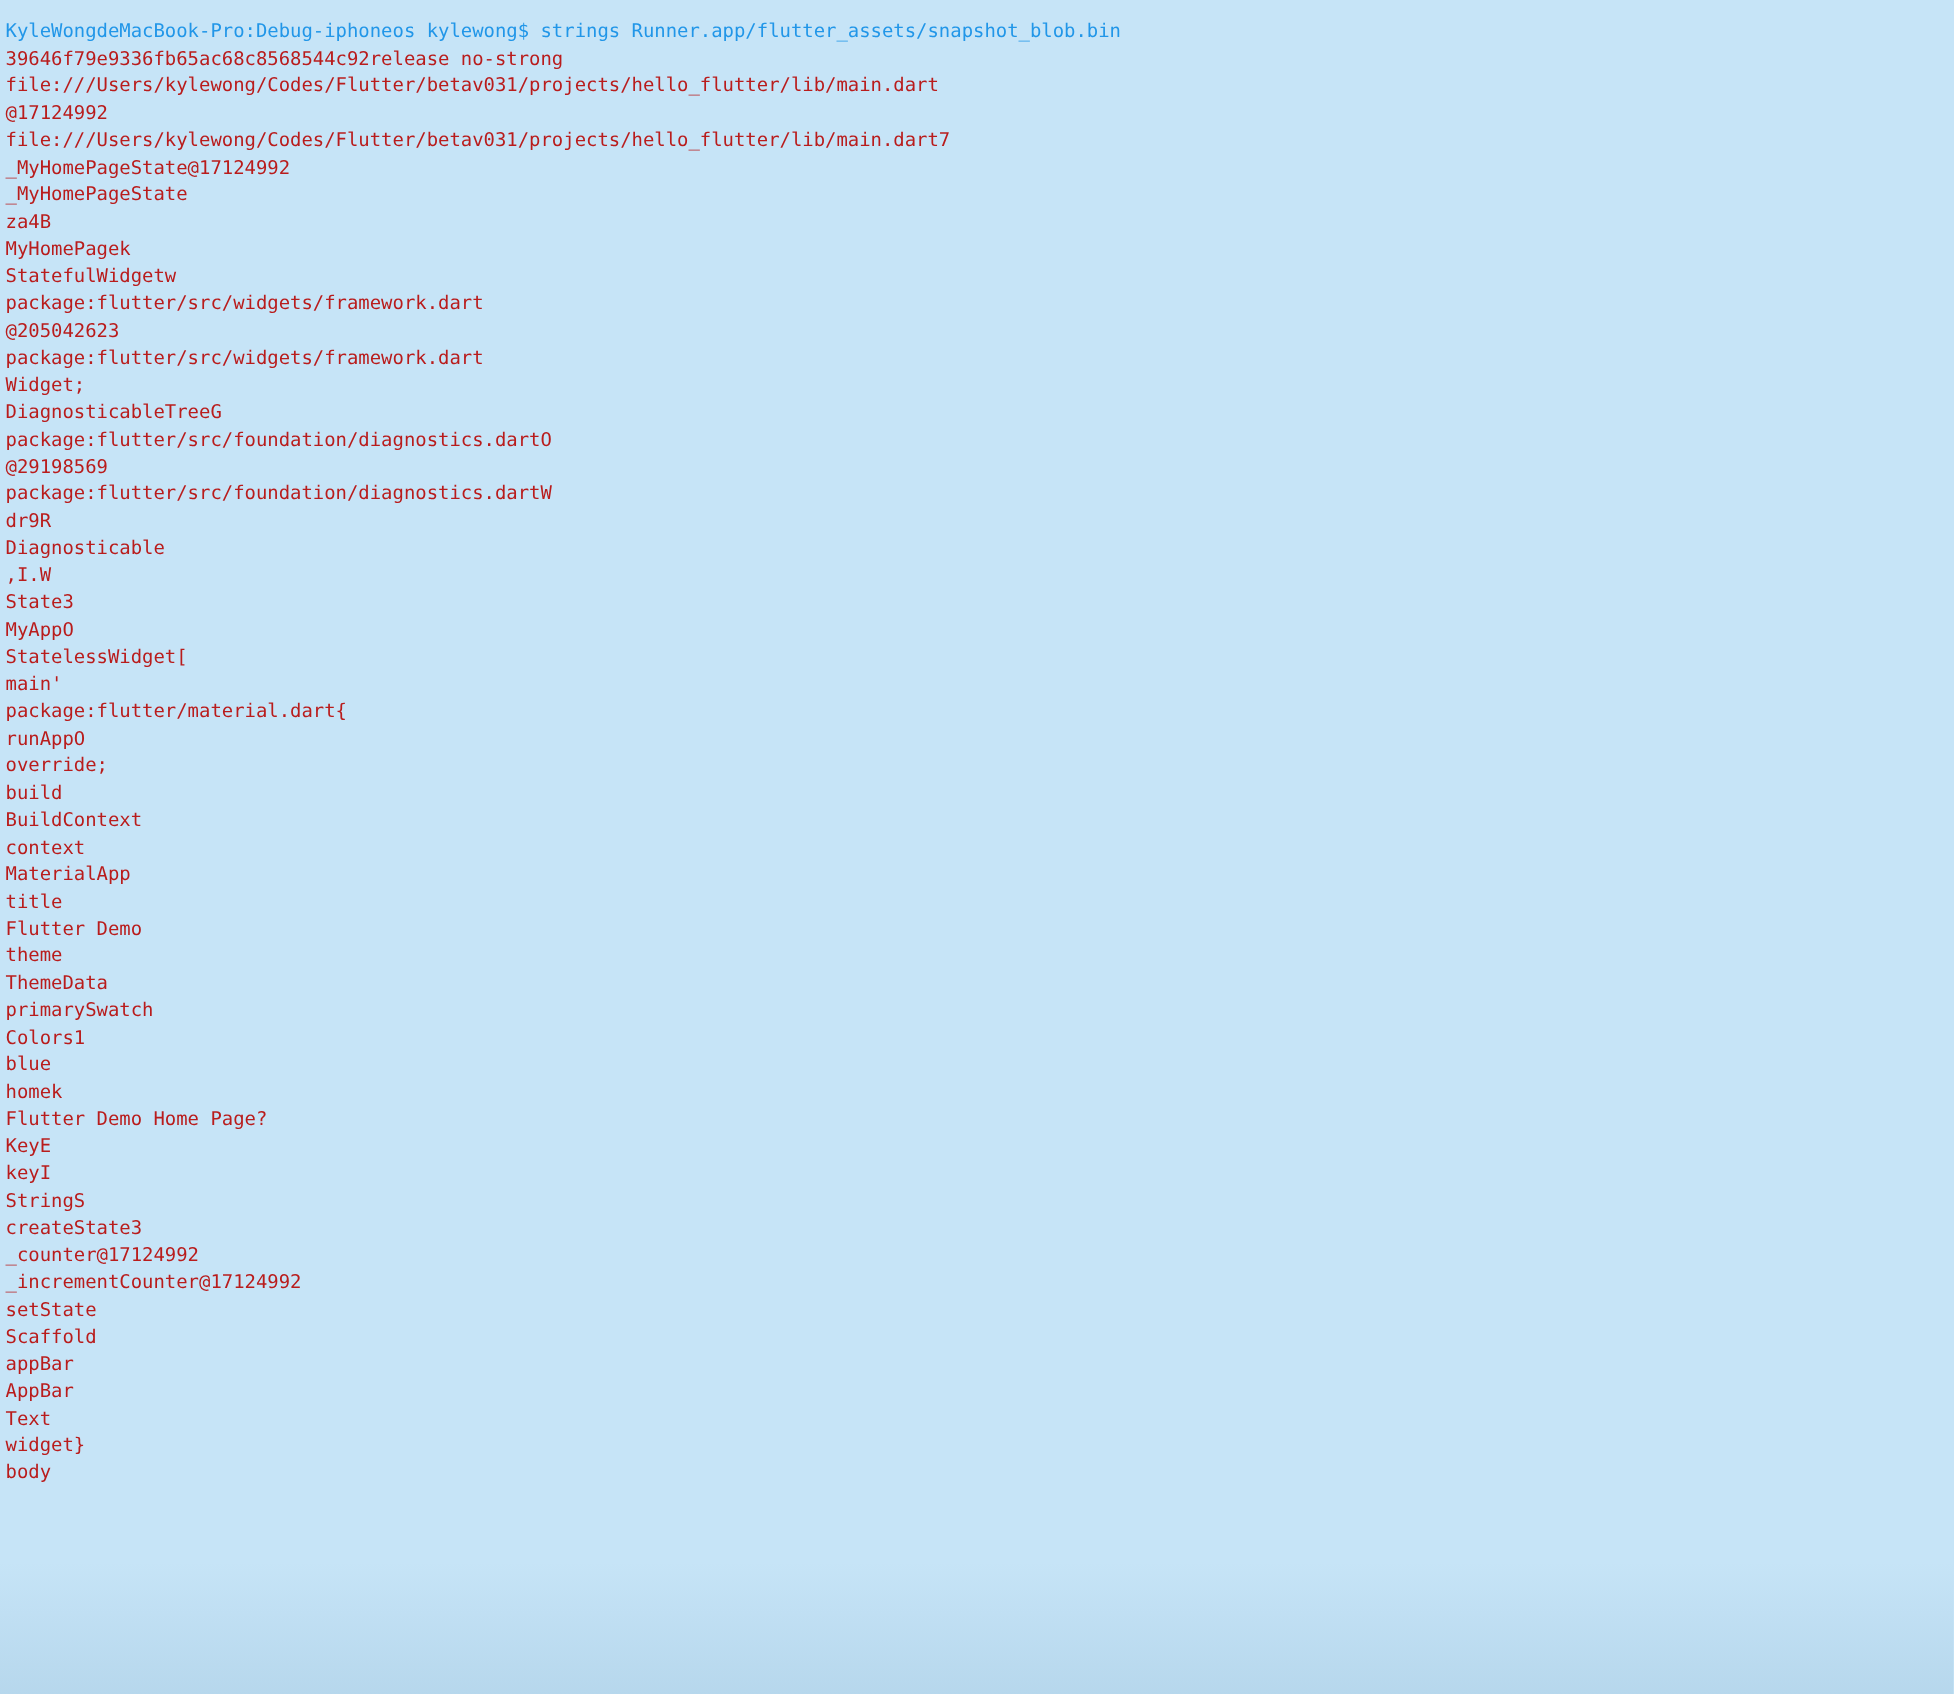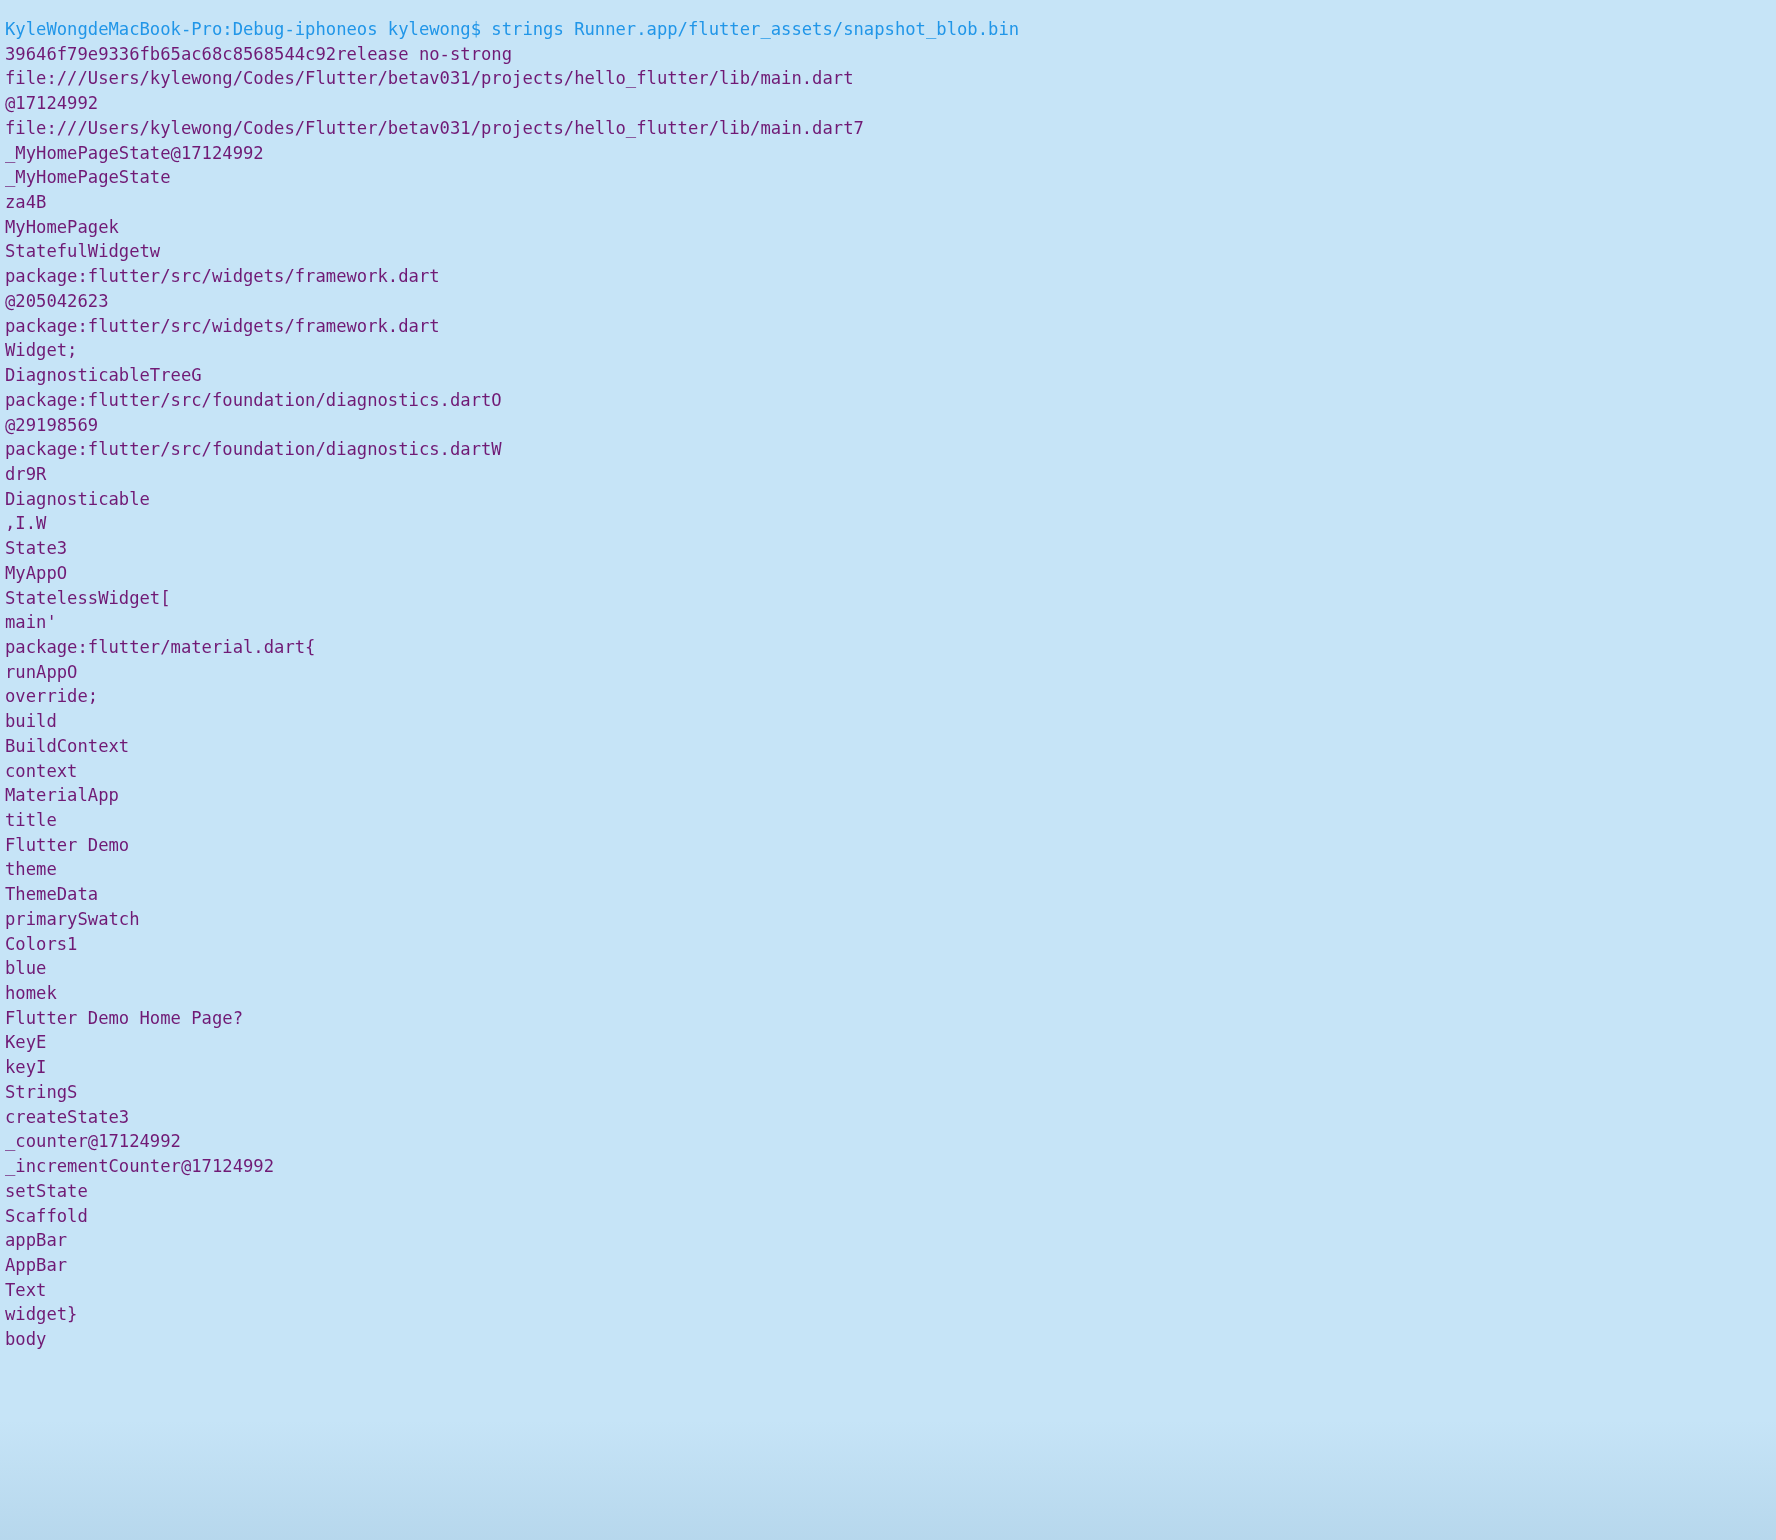--- a/index.html
+++ b/index.html
@@ -42,21 +42,21 @@
     color: #2196e8;
     letter-spacing: 0px;
     white-space: pre;
     margin-top: 14px;
     -webkit-font-smoothing: antialiased;
   }
   .term-line {
     display: block;
     height: 24.72px;
     white-space: pre;
-    color: #701a75;
+    color: #b91c1c;
   }
   .term-line.prompt-line {
     color: #2196e8;
   }
 </style>
 </head>
 <body>
 
 <div id="terminal-window">
   <pre id="terminal-output"><span class="term-line prompt-line">KyleWongdeMacBook-Pro:Debug-iphoneos kylewong$ strings Runner.app/flutter_assets/snapshot_blob.bin</span><span class="term-line">39646f79e9336fb65ac68c8568544c92release no-strong</span><span class="term-line">file:///Users/kylewong/Codes/Flutter/betav031/projects/hello_flutter/lib/main.dart</span><span class="term-line">@17124992</span><span class="term-line">file:///Users/kylewong/Codes/Flutter/betav031/projects/hello_flutter/lib/main.dart7</span><span class="term-line">_MyHomePageState@17124992</span><span class="term-line">_MyHomePageState</span><span class="term-line">za4B</span><span class="term-line">MyHomePagek</span><span class="term-line">StatefulWidgetw</span><span class="term-line">package:flutter/src/widgets/framework.dart</span><span class="term-line">@205042623</span><span class="term-line">package:flutter/src/widgets/framework.dart</span><span class="term-line">Widget;</span><span class="term-line">DiagnosticableTreeG</span><span class="term-line">package:flutter/src/foundation/diagnostics.dartO</span><span class="term-line">@29198569</span><span class="term-line">package:flutter/src/foundation/diagnostics.dartW</span><span class="term-line">dr9R</span><span class="term-line">Diagnosticable</span><span class="term-line">,I.W</span><span class="term-line">State3</span><span class="term-line">MyAppO</span><span class="term-line">StatelessWidget[</span><span class="term-line">main'</span><span class="term-line">package:flutter/material.dart{</span><span class="term-line">runAppO</span><span class="term-line">override;</span><span class="term-line">build</span><span class="term-line">BuildContext</span><span class="term-line">context</span><span class="term-line">MaterialApp</span><span class="term-line">title</span><span class="term-line">Flutter Demo</span><span class="term-line">theme</span><span class="term-line">ThemeData</span><span class="term-line">primarySwatch</span><span class="term-line">Colors1</span><span class="term-line">blue</span><span class="term-line">homek</span><span class="term-line">Flutter Demo Home Page?</span><span class="term-line">KeyE</span><span class="term-line">keyI</span><span class="term-line">StringS</span><span class="term-line">createState3</span><span class="term-line">_counter@17124992</span><span class="term-line">_incrementCounter@17124992</span><span class="term-line">setState</span><span class="term-line">Scaffold</span><span class="term-line">appBar</span><span class="term-line">AppBar</span><span class="term-line">Text</span><span class="term-line">widget}</span><span class="term-line">body</span></pre>

